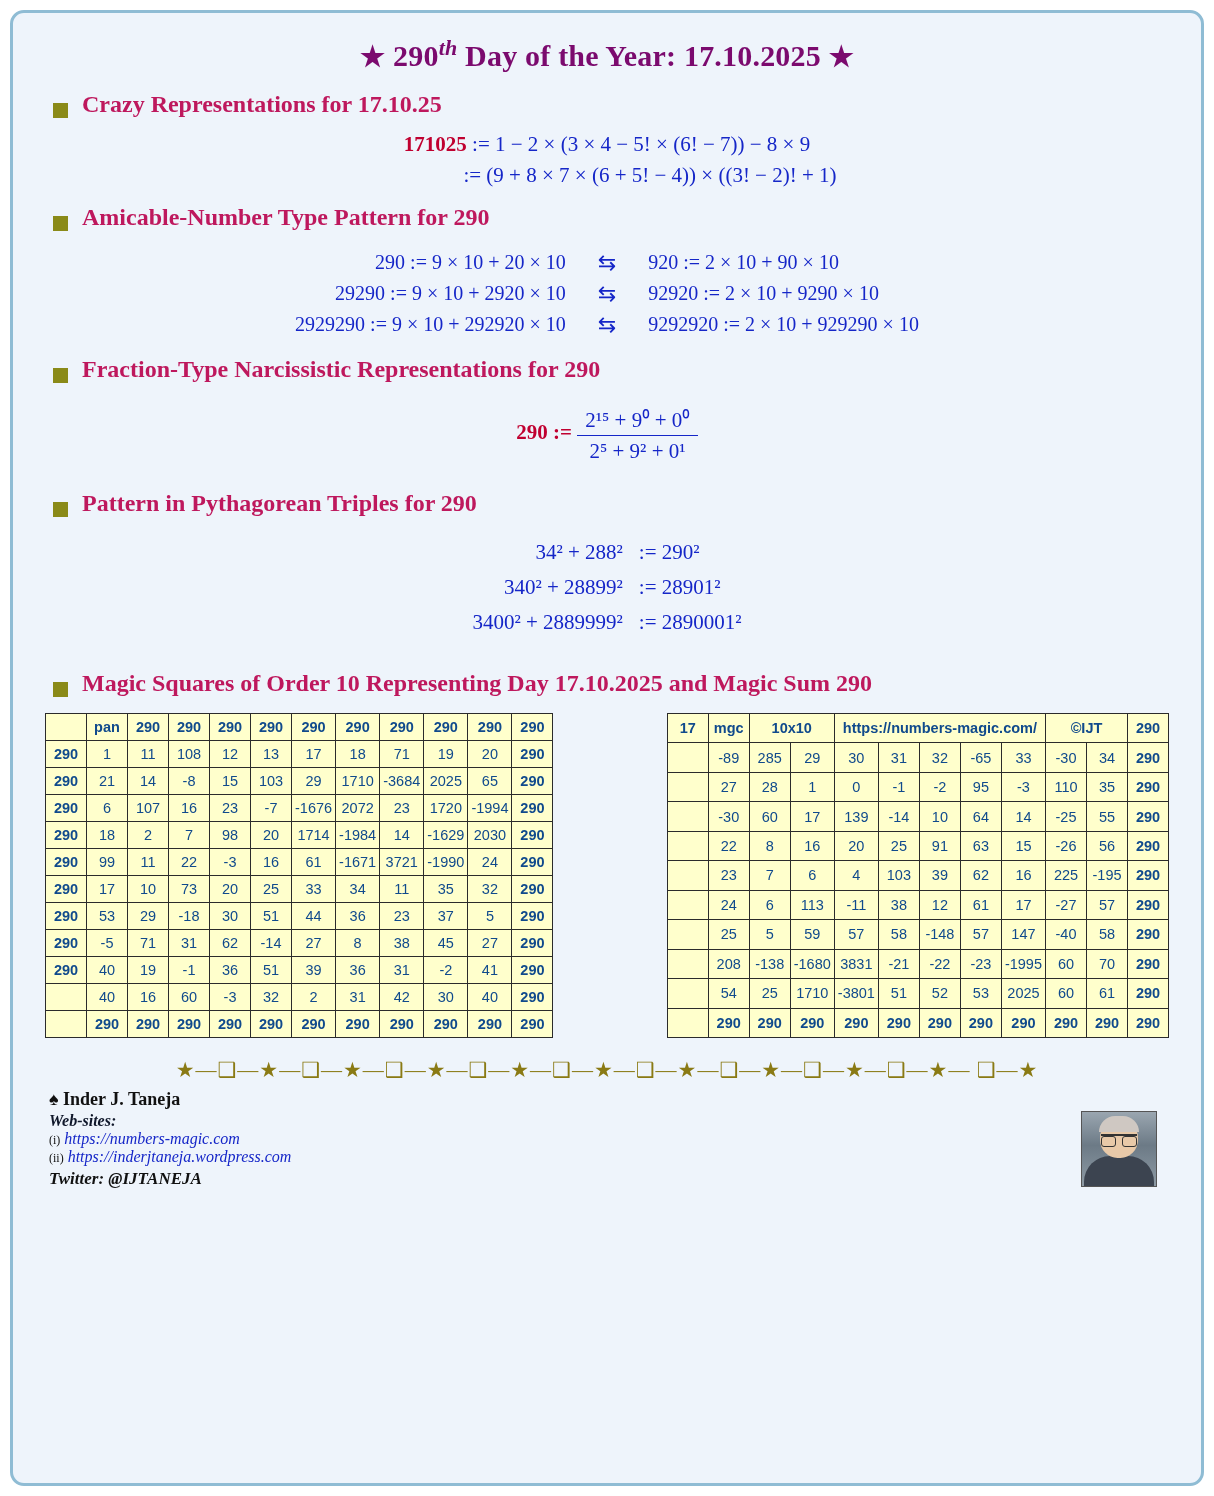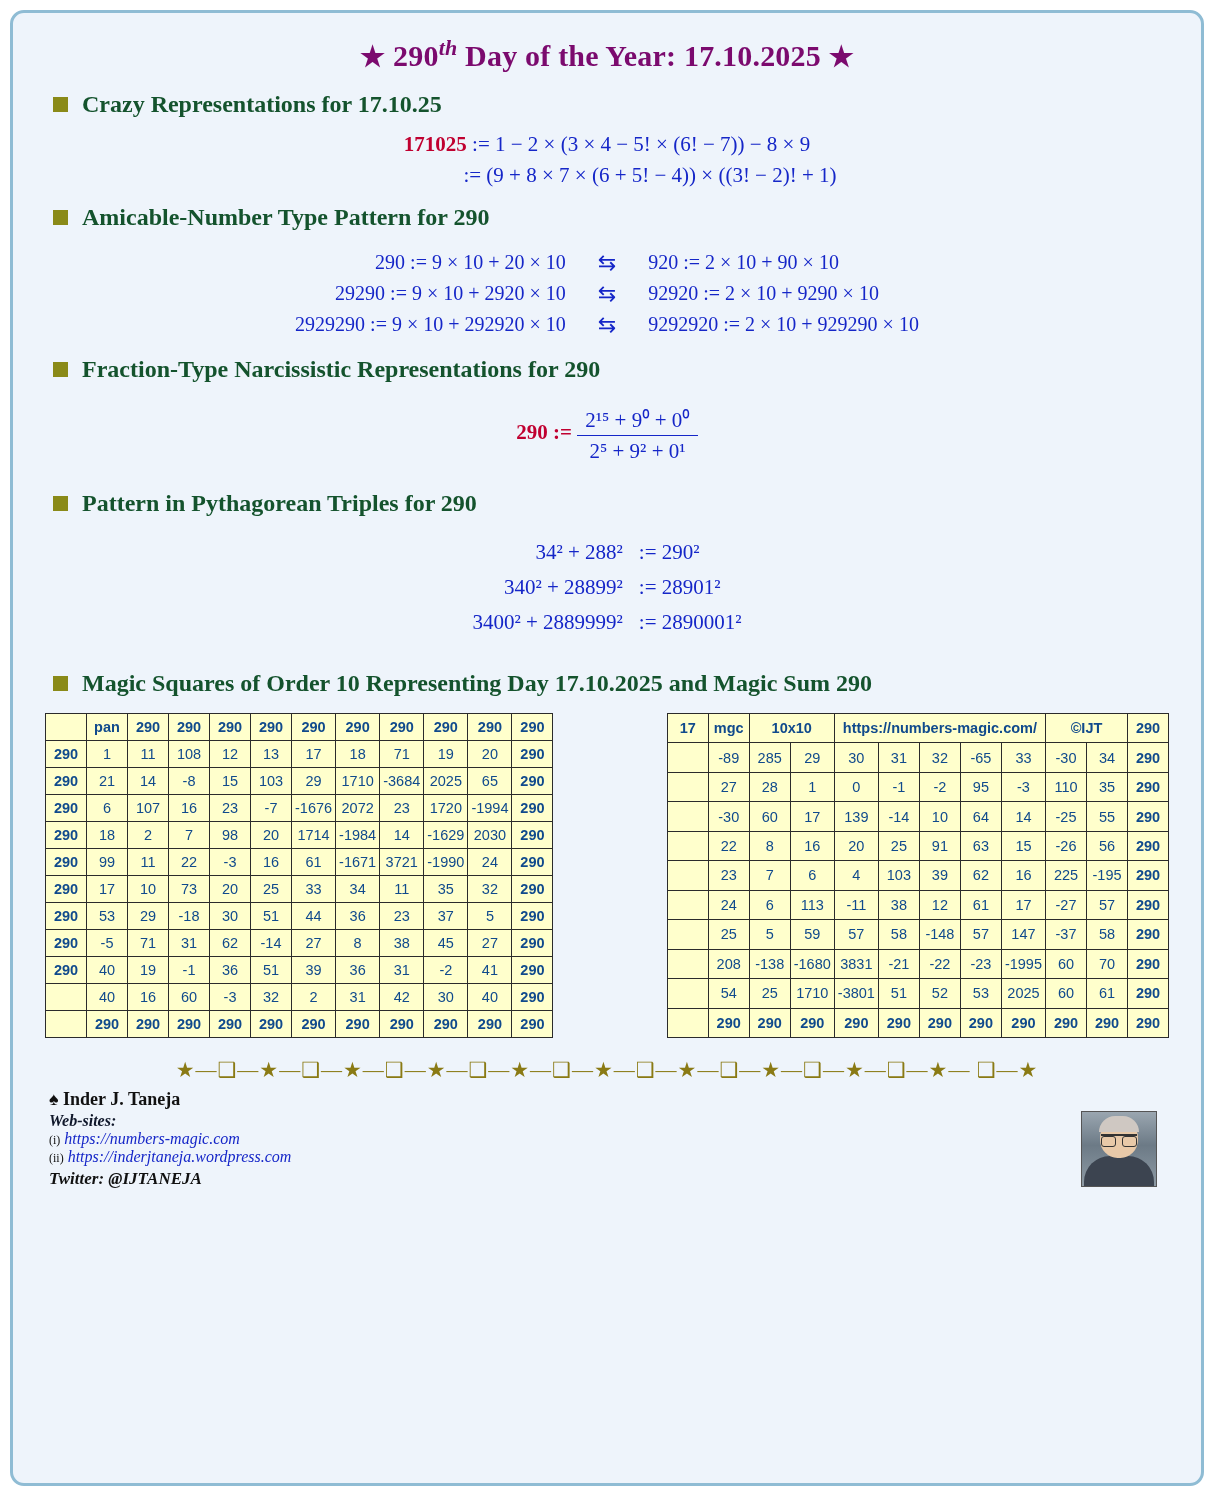--- a/index.html
+++ b/index.html
@@ -25,23 +25,23 @@
     color:#7b0a6e;
     font-size:30px;
     font-weight:bold;
     margin:8px 0 18px 0;
     letter-spacing:0.2px;
   }
   h1.title .star { color:#7b0a6e; font-size:28px; }
   h1.title sup { font-size:22px; font-style:italic; }
 
   .section-head {
-    display:flex; align-items:center;
+    display:flex; align-items:flex-end;
     margin:16px 0 6px 14px;
-    color:#14532d;
+    color:#be185d;
     font-size:24px; font-weight:bold;
   }
   .section-head .bullet {
     width:15px; height:15px; background:#8a8a18;
     margin-right:14px; flex:0 0 auto;
   }
 
   .math-block { text-align:center; color:#1526c8; font-size:21px; }
   .math-block .row { margin:6px 0; }
   .red { color:#c00030; font-weight:bold; }
@@ -525,21 +525,21 @@
       <tr>
         <td class="cy"></td>
         <td>25</td>
         <td class="lpink">5</td>
         <td class="lblue">59</td>
         <td class="lblue">57</td>
         <td class="lblue">58</td>
         <td class="lblue">-148</td>
         <td class="lblue">57</td>
         <td class="lblue">147</td>
-        <td class="lblue">-37</td>
+        <td class="lblue">-40</td>
         <td class="lblue">58</td>
         <td class="cy">290</td>
       </tr>
 
 
       <tr>
         <td class="cy"></td>
         <td>208</td>
         <td>-138</td>
         <td>-1680</td>

